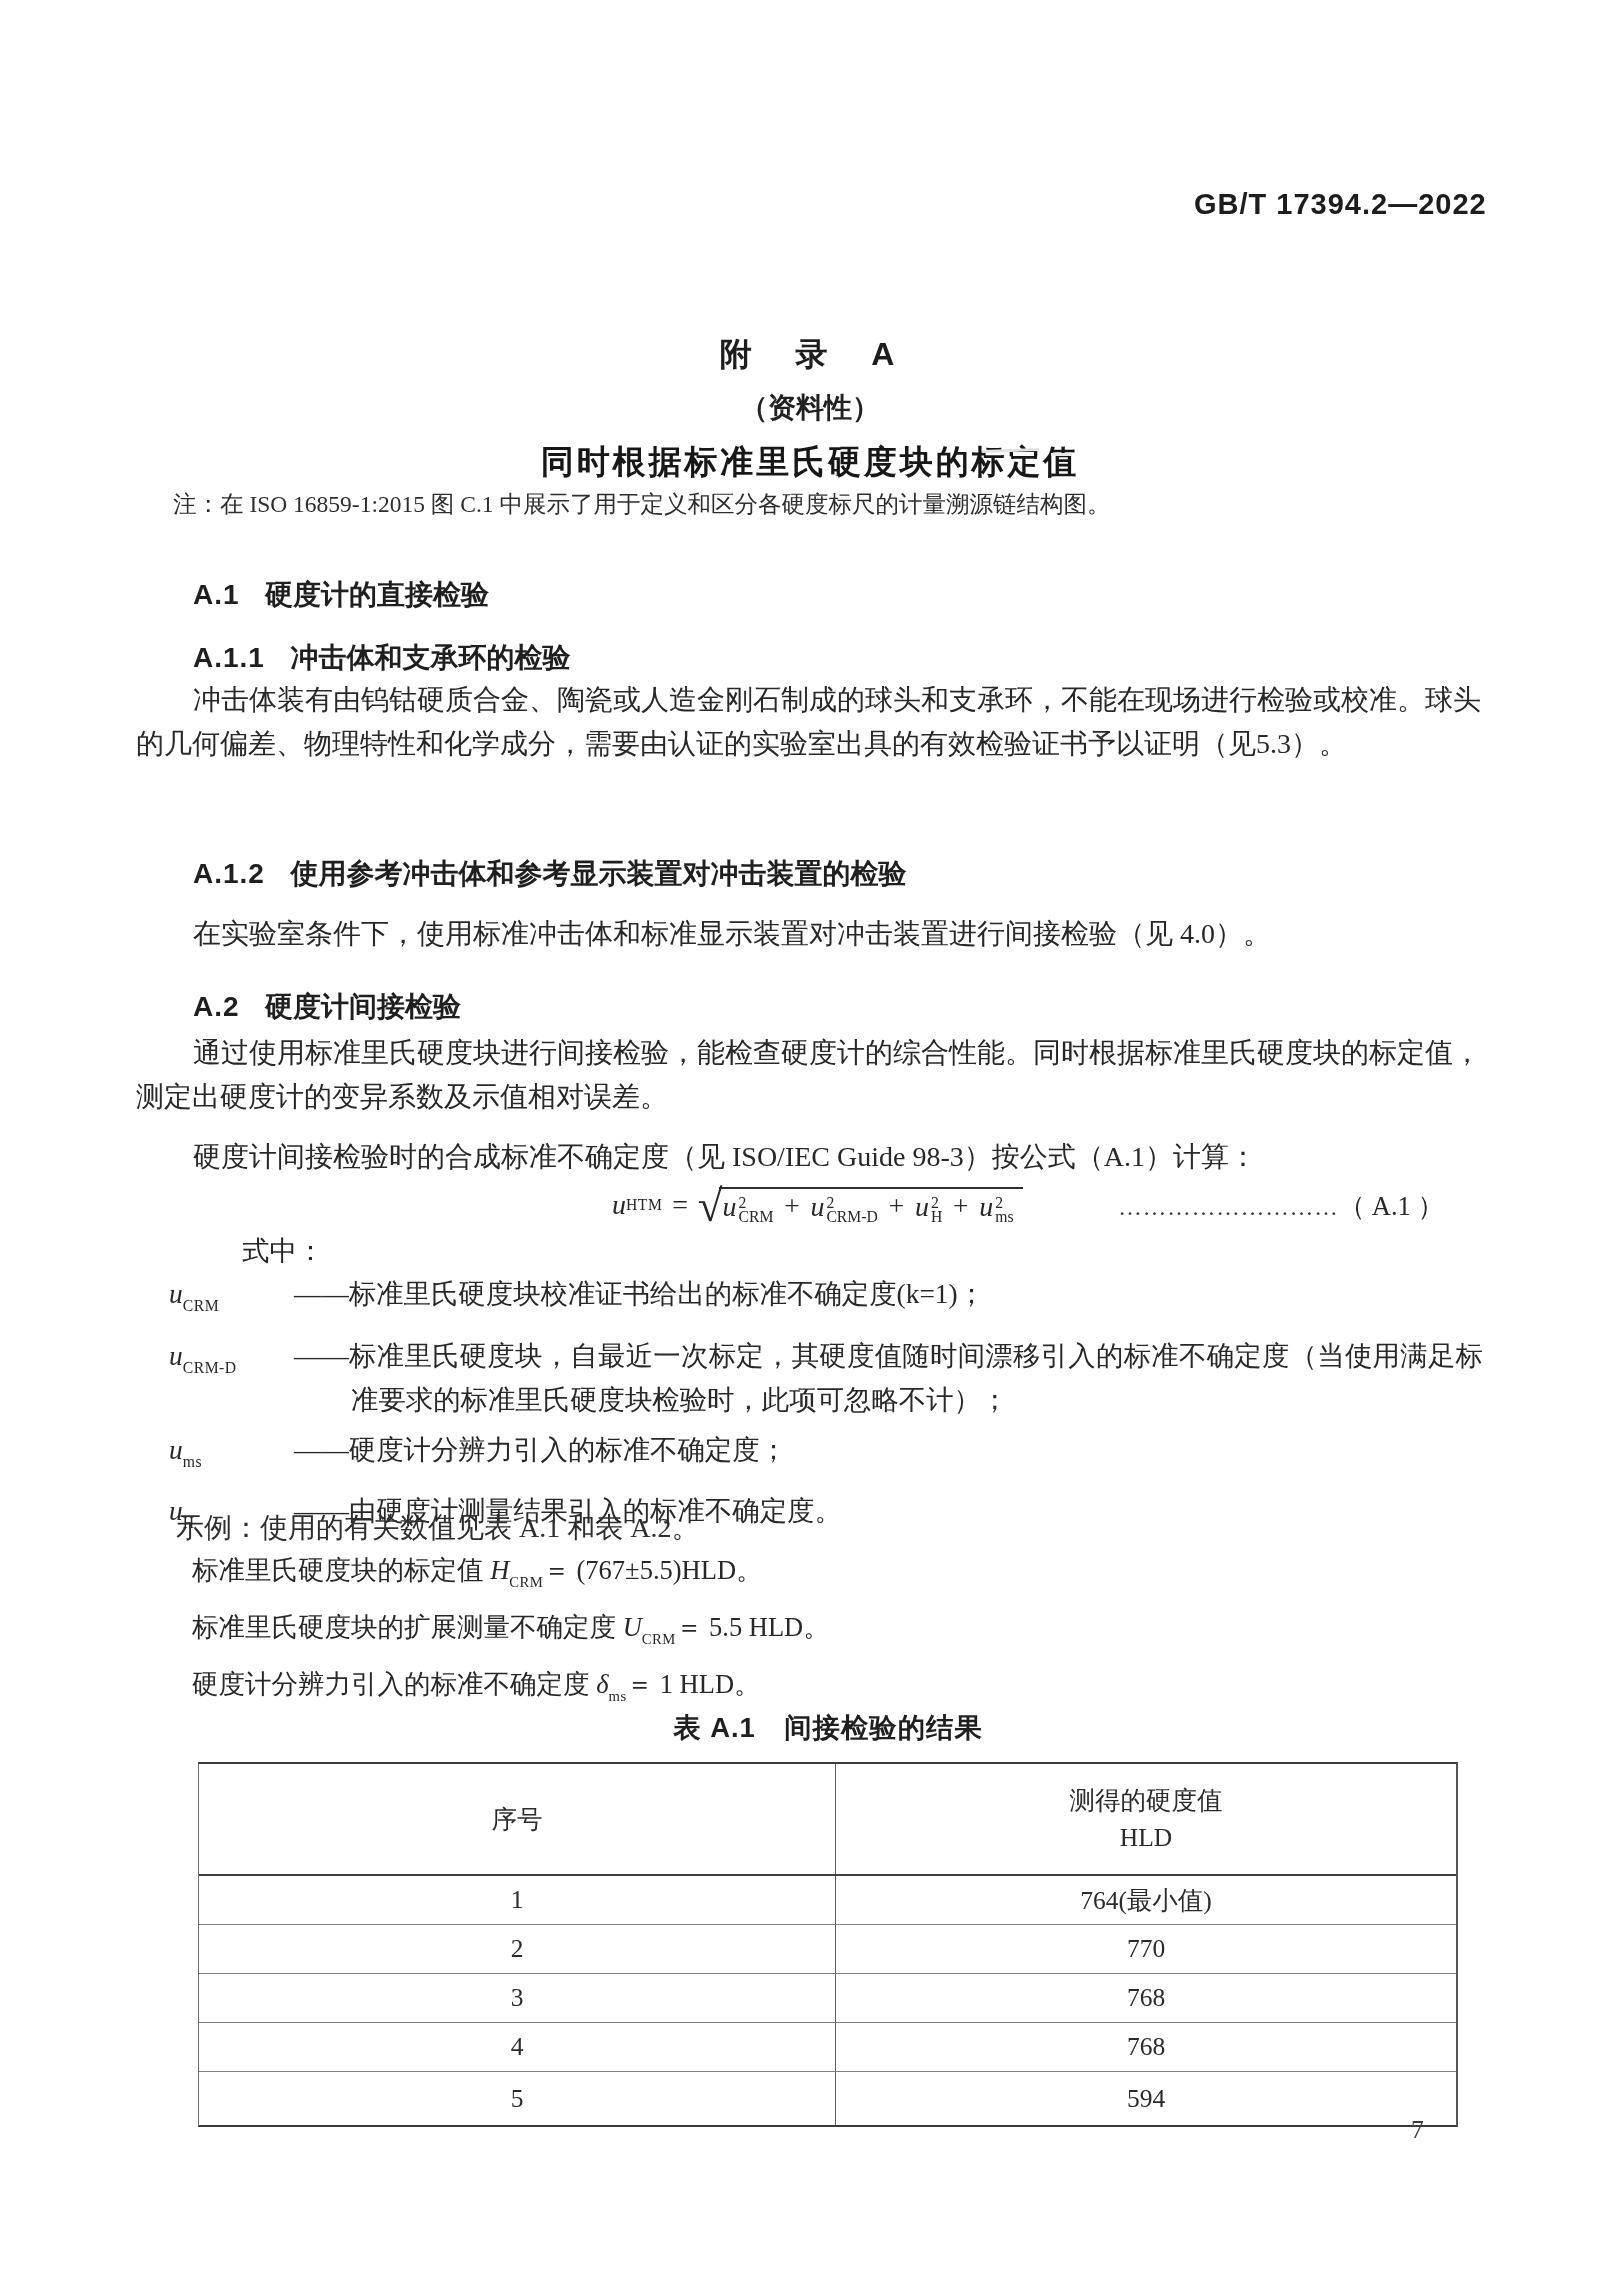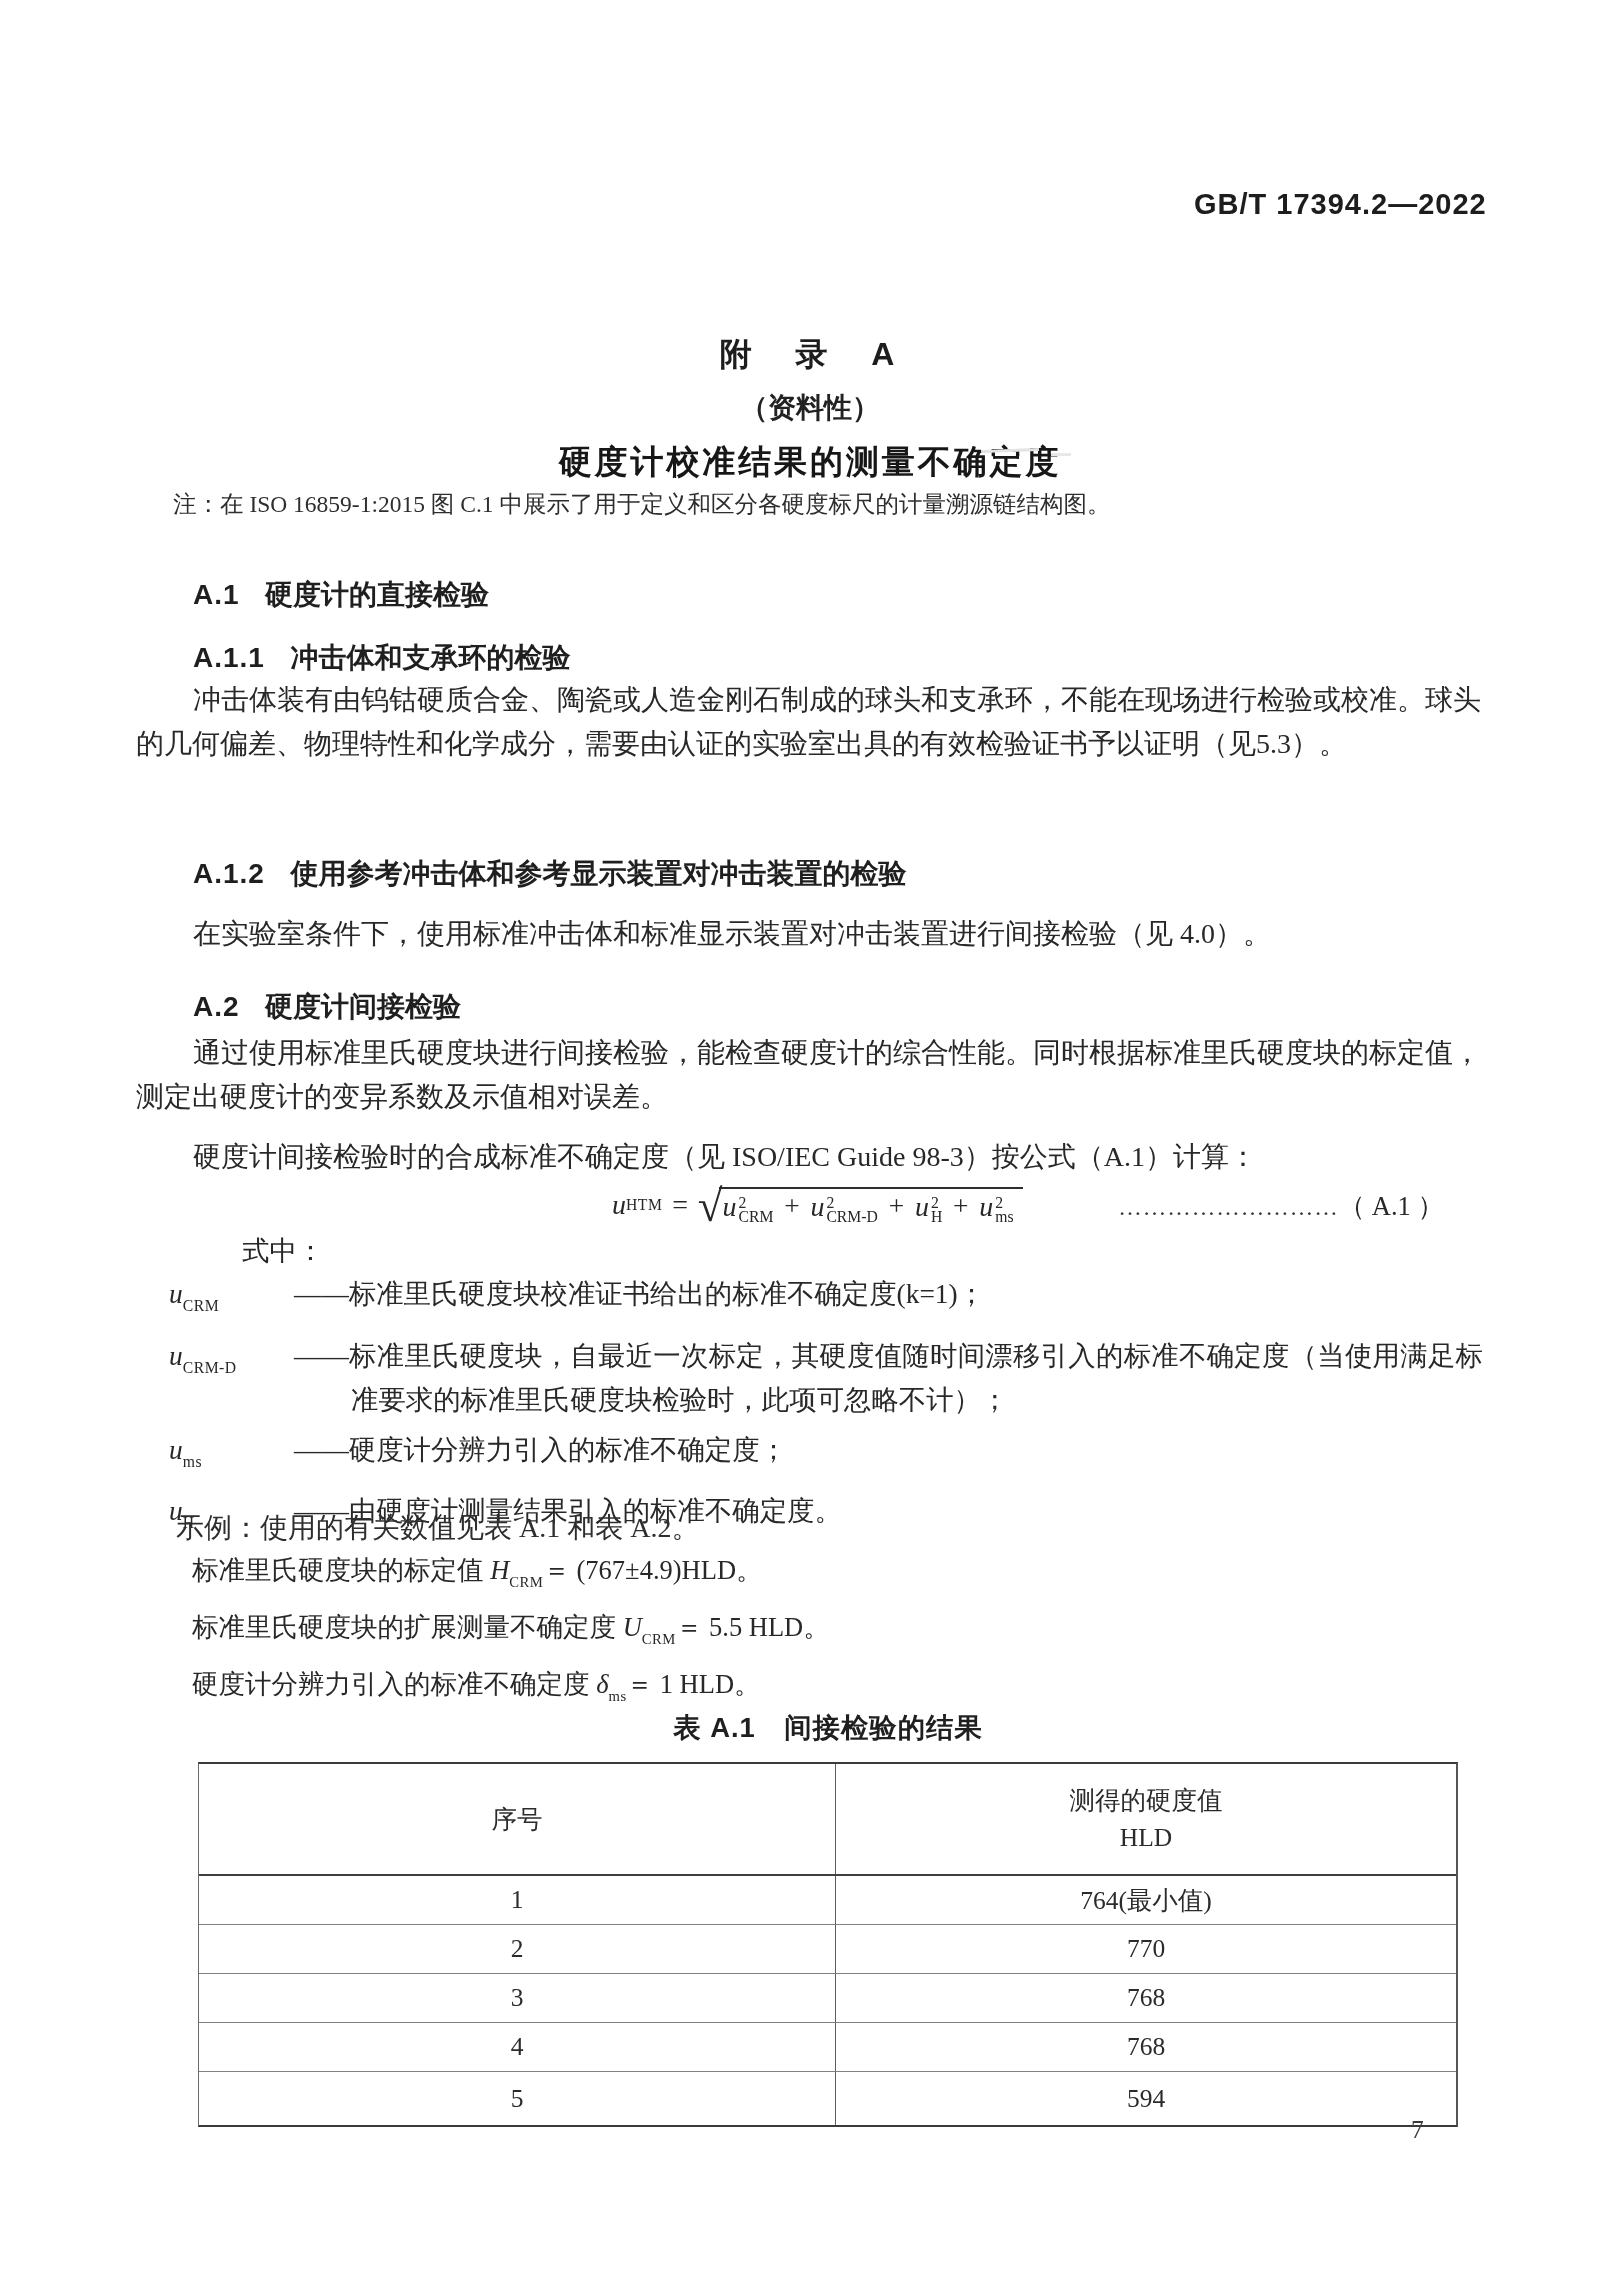--- a/index.html
+++ b/index.html
@@ -115,21 +115,21 @@
 </head>
 <body>
 
 <div class="page">
 
   <div class="doc-code">GB/T 17394.2—2022</div>
 
   <div class="title-block">
     <div class="t-appendix">附　录　A</div>
     <div class="t-normative">（资料性）</div>
-    <div class="t-subject">硬度计校准结果的测量不确定度</div>
+    <div class="t-subject">同时根据标准里氏硬度块的标定值</div>
   </div>
   <div class="artifact a1"></div>
   <div class="artifact a2"></div>
 
   <div class="note">注：在 ISO 16859-1:2015 图 C.1 中展示了用于定义和区分各硬度标尺的计量溯源链结构图。</div>
 
   <div class="heading" style="top:576px">
     <span class="h-num">A.1</span><span class="h-title">硬度计的直接检验</span>
   </div>
 
@@ -215,21 +215,21 @@
     </div>
     <div class="def-row">
       <span class="def-sym"><i class="fv">u</i><span class="dsub">H</span></span>
       <span class="def-body">——由硬度计测量结果引入的标准不确定度。</span>
     </div>
   </div>
 
   <div class="ex-intro">示例：使用的有关数值见表 A.1 和表 A.2。</div>
 
   <div class="ex-line" style="top:1552px">
-    <span>标准里氏硬度块的标定值 </span><i class="fv">H</i><span class="fsub">CRM</span><span>＝ (767±4.9)HLD。</span>
+    <span>标准里氏硬度块的标定值 </span><i class="fv">H</i><span class="fsub">CRM</span><span>＝ (767±5.5)HLD。</span>
   </div>
   <div class="ex-line" style="top:1609px">
     <span>标准里氏硬度块的扩展测量不确定度 </span><i class="fv">U</i><span class="fsub">CRM</span><span>＝ 5.5 HLD。</span>
   </div>
   <div class="ex-line" style="top:1666px">
     <span>硬度计分辨力引入的标准不确定度 </span><i class="fv">δ</i><span class="fsub">ms</span><span>＝ 1 HLD。</span>
   </div>
 
   <div class="tbl-caption">表 A.1　间接检验的结果</div>
 

